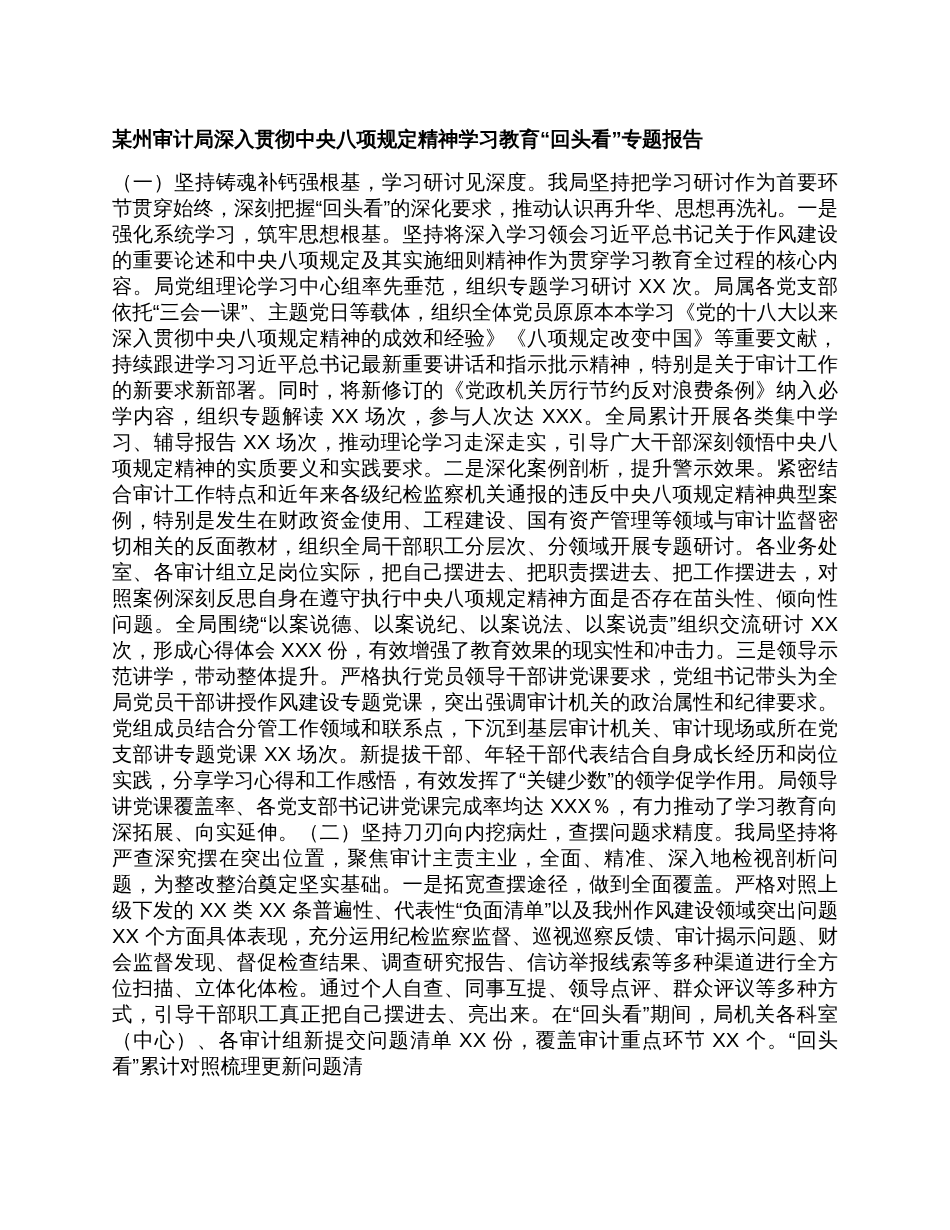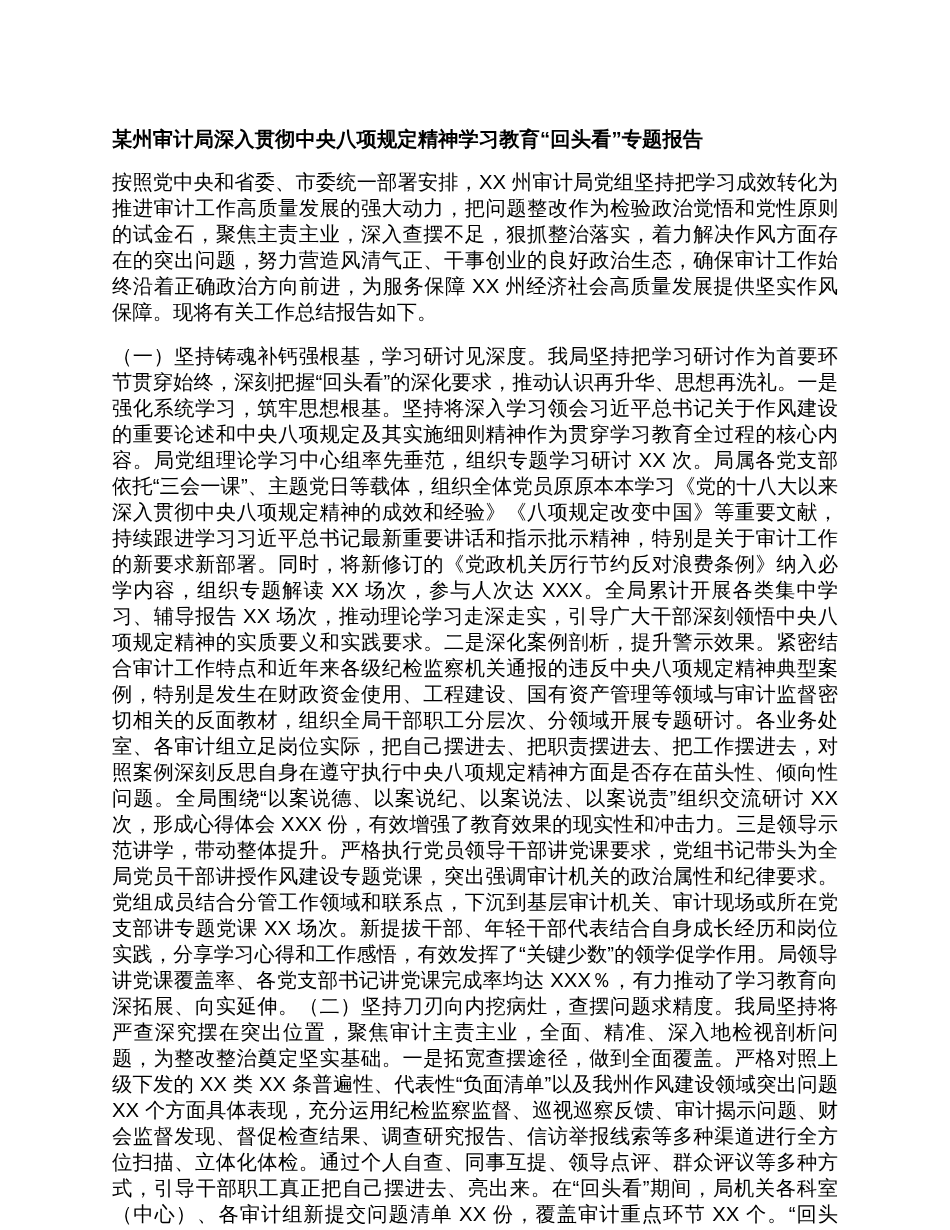--- a/index.html
+++ b/index.html
@@ -59,20 +59,19 @@
   }
 </style>
 </head>
 <body>
 
 <div class="page">
   <div class="doc-body">
 
     <h1 class="doc-title">某州审计局深入贯彻中央八项规定精神学习教育“回头看”专题报告</h1>
 
-    <p class="para">按照党中央和省委、市委统一部署安排，XX 州审计局党组坚持把学习成效转化为推进审计工作高质量发展的强大动力，把问题整改作为检验政治觉悟和党性原则的试金石，聚焦主责主业，深入查摆不足，狠抓整治落实，着力解决作风方面存在的突出问题，努力营造风清气正、干事创业的良好政治生态，确保审计工作始终沿着正确政治方向前进，为服务保障 XX 州经济社会高质量发展提供坚实作风保障。现将有关工作总结报告如下。</p>
 
 
 
     <p class="para">（一）坚持铸魂补钙强根基，学习研讨见深度。我局坚持把学习研讨作为首要环节贯穿始终，深刻把握“回头看”的深化要求，推动认识再升华、思想再洗礼。一是强化系统学习，筑牢思想根基。坚持将深入学习领会习近平总书记关于作风建设的重要论述和中央八项规定及其实施细则精神作为贯穿学习教育全过程的核心内容。局党组理论学习中心组率先垂范，组织专题学习研讨 XX 次。局属各党支部依托“三会一课”、主题党日等载体，组织全体党员原原本本学习《党的十八大以来深入贯彻中央八项规定精神的成效和经验》《八项规定改变中国》等重要文献，持续跟进学习习近平总书记最新重要讲话和指示批示精神，特别是关于审计工作的新要求新部署。同时，将新修订的《党政机关厉行节约反对浪费条例》纳入必学内容，组织专题解读 XX 场次，参与人次达 XXX。全局累计开展各类集中学习、辅导报告 XX 场次，推动理论学习走深走实，引导广大干部深刻领悟中央八项规定精神的实质要义和实践要求。二是深化案例剖析，提升警示效果。紧密结合审计工作特点和近年来各级纪检监察机关通报的违反中央八项规定精神典型案例，特别是发生在财政资金使用、工程建设、国有资产管理等领域与审计监督密切相关的反面教材，组织全局干部职工分层次、分领域开展专题研讨。各业务处室、各审计组立足岗位实际，把自己摆进去、把职责摆进去、把工作摆进去，对照案例深刻反思自身在遵守执行中央八项规定精神方面是否存在苗头性、倾向性问题。全局围绕“以案说德、以案说纪、以案说法、以案说责”组织交流研讨 XX 次，形成心得体会 XXX 份，有效增强了教育效果的现实性和冲击力。三是领导示范讲学，带动整体提升。严格执行党员领导干部讲党课要求，党组书记带头为全局党员干部讲授作风建设专题党课，突出强调审计机关的政治属性和纪律要求。党组成员结合分管工作领域和联系点，下沉到基层审计机关、审计现场或所在党支部讲专题党课 XX 场次。新提拔干部、年轻干部代表结合自身成长经历和岗位实践，分享学习心得和工作感悟，有效发挥了“关键少数”的领学促学作用。局领导讲党课覆盖率、各党支部书记讲党课完成率均达 XXX％，有力推动了学习教育向深拓展、向实延伸。（二）坚持刀刃向内挖病灶，查摆问题求精度。我局坚持将严查深究摆在突出位置，聚焦审计主责主业，全面、精准、深入地检视剖析问题，为整改整治奠定坚实基础。一是拓宽查摆途径，做到全面覆盖。严格对照上级下发的 XX 类 XX 条普遍性、代表性“负面清单”以及我州作风建设领域突出问题 XX 个方面具体表现，充分运用纪检监察监督、巡视巡察反馈、审计揭示问题、财会监督发现、督促检查结果、调查研究报告、信访举报线索等多种渠道进行全方位扫描、立体化体检。通过个人自查、同事互提、领导点评、群众评议等多种方式，引导干部职工真正把自己摆进去、亮出来。在“回头看”期间，局机关各科室（中心）、各审计组新提交问题清单 XX 份，覆盖审计重点环节 XX 个。“回头看”累计对照梳理更新问题清</p>
 
   </div>
 </div>
 
 </body></html>

